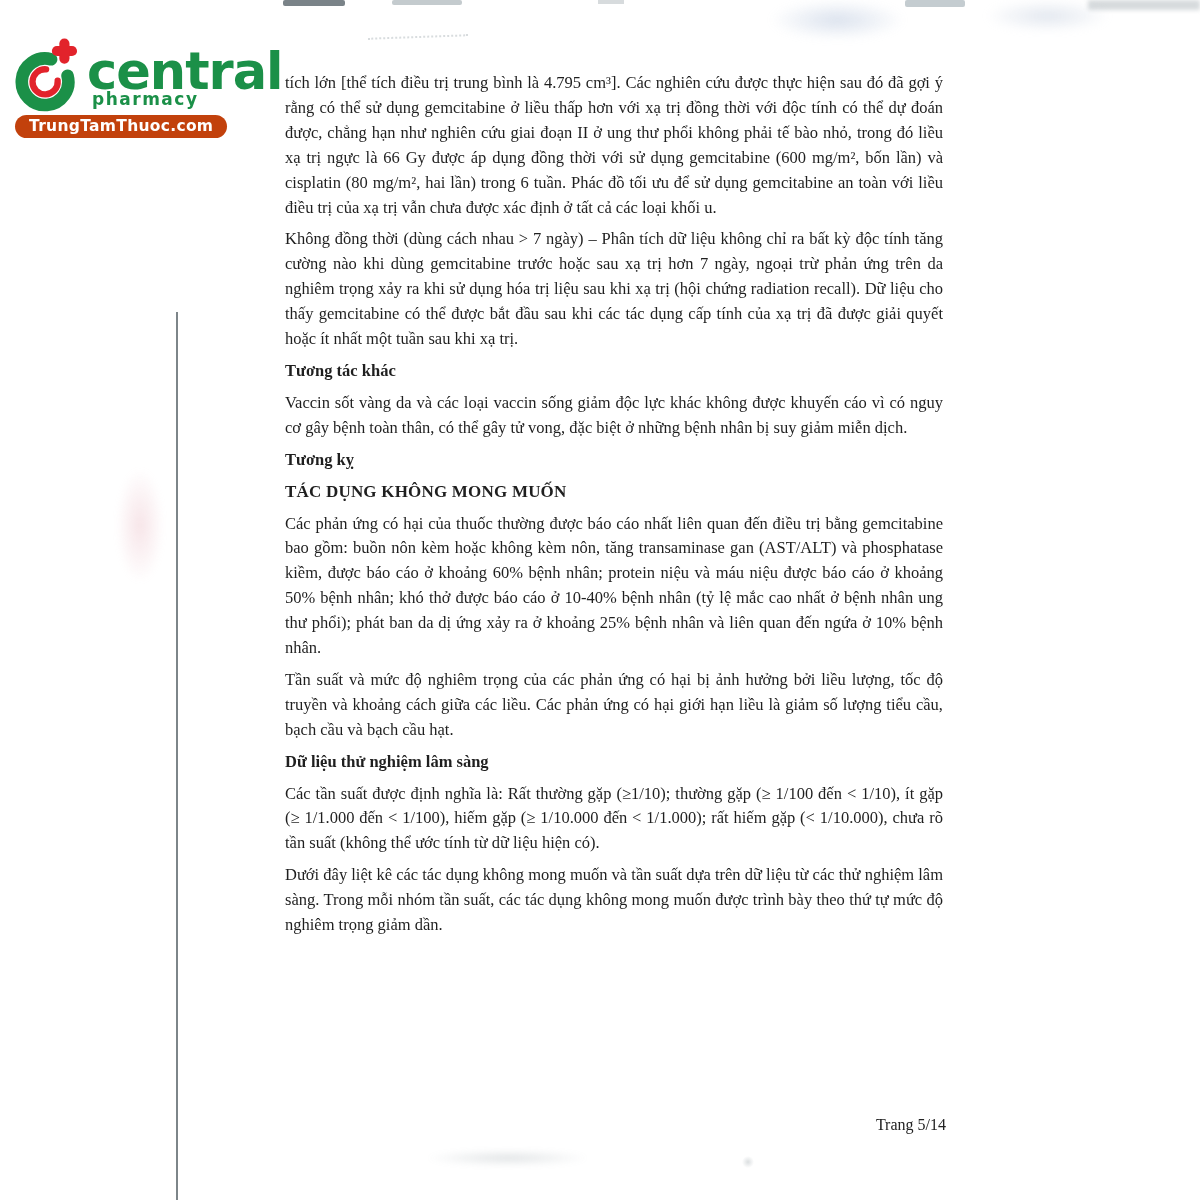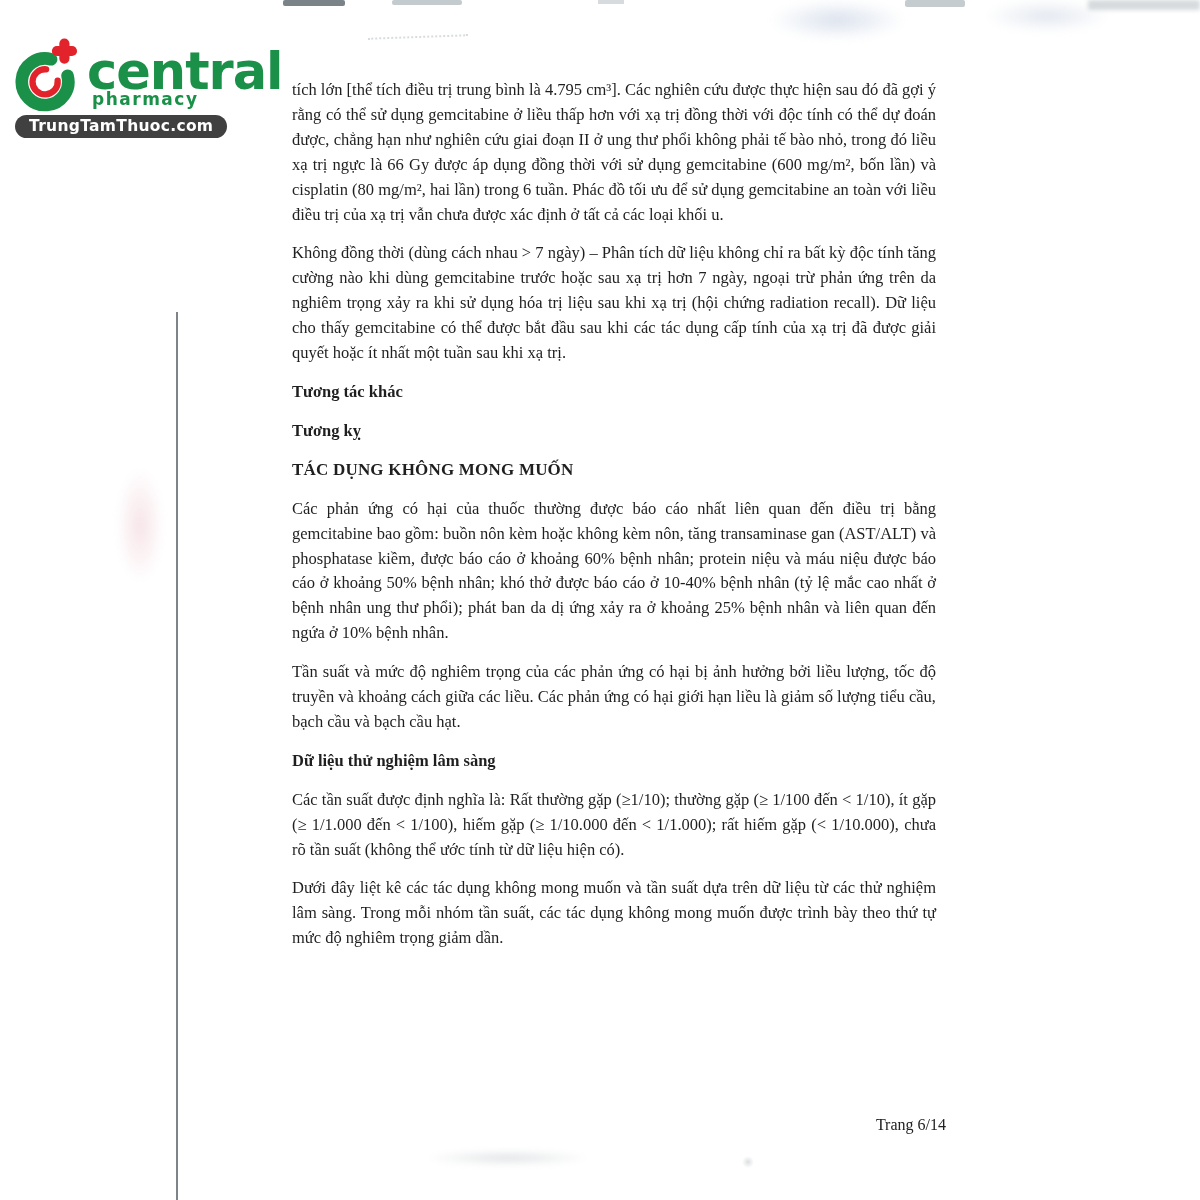--- a/index.html
+++ b/index.html
@@ -8,26 +8,26 @@
     font-family:"Liberation Serif", serif;overflow:hidden;
   }
   
   .logo{position:absolute;left:15px;top:38px;width:215px;height:102px;}
   .c-mark{position:absolute;left:0;top:0;}
   .brand{position:absolute;left:72px;top:8px;font-family:"DejaVu Sans",sans-serif;
          font-weight:700;font-size:51px;line-height:1;color:#1b9048;letter-spacing:-1px;}
   .sub{position:absolute;left:77px;top:51px;font-family:"DejaVu Sans",sans-serif;
        font-weight:700;font-size:17px;color:#1b9048;letter-spacing:1.5px;text-align:right;}
   .badge{position:absolute;left:0;top:77px;height:23px;line-height:23px;border-radius:13px;
-         background:#404040;color:#ffffff;font-family:"DejaVu Sans",sans-serif;
+         background:#c2410c;color:#ffffff;font-family:"DejaVu Sans",sans-serif;
          font-weight:700;font-size:15.5px;padding:0 14px;letter-spacing:.3px;white-space:nowrap;}
   
   .text-col{position:absolute;left:278px;top:64px;width:672px;color:#1f1f1f;
             font-size:16.5px;line-height:24.9px;}
-  .blk{margin:14px;text-align:justify;}
+  .blk{margin:7px;text-align:justify;}
   .h-bold{font-weight:700;text-align:left;}
   .h-caps{font-weight:700;font-size:17px;letter-spacing:.2px;text-align:left;}
   .h-italic{font-style:italic;text-align:left;}
   .footer{position:absolute;left:820px;top:1116px;width:126px;text-align:right;
           font-size:16px;color:#222;}
   
   .art{position:absolute;pointer-events:none;}
   .vline{left:176px;top:312px;width:2px;height:888px;background:#5c666c;opacity:.8;}
   .a1{left:283px;top:0;width:62px;height:6px;background:#4e5a60;opacity:.75;border-radius:2px;}
   .a2{left:392px;top:0;width:70px;height:5px;background:#93a0a6;opacity:.55;border-radius:2px;}
@@ -74,22 +74,23 @@
   </svg>
   <div class="brand">central</div>
   <div class="sub">pharmacy</div>
   <div class="badge">TrungTamThuoc.com</div>
 </div>
 
 <div class="text-col" id="text-col">
     <p class="blk body"><span>tích lớn [thể tích điều trị trung bình là 4.795 cm³]. Các nghiên cứu được thực hiện sau đó đã gợi ý rằng có thể sử dụng gemcitabine ở liều thấp hơn với xạ trị đồng thời với độc tính có thể dự đoán được, chẳng hạn như nghiên cứu giai đoạn II ở ung thư phổi không phải tế bào nhỏ, trong đó liều xạ trị ngực là 66 Gy được áp dụng đồng thời với sử dụng gemcitabine (600 mg/m², bốn lần) và cisplatin (80 mg/m², hai lần) trong 6 tuần. Phác đồ tối ưu để sử dụng gemcitabine an toàn với liều điều trị của xạ trị vẫn chưa được xác định ở tất cả các loại khối u.</span></p>
     <p class="blk body"><span>Không đồng thời (dùng cách nhau &gt; 7 ngày) – Phân tích dữ liệu không chỉ ra bất kỳ độc tính tăng cường nào khi dùng gemcitabine trước hoặc sau xạ trị hơn 7 ngày, ngoại trừ phản ứng trên da nghiêm trọng xảy ra khi sử dụng hóa trị liệu sau khi xạ trị (hội chứng radiation recall). Dữ liệu cho thấy gemcitabine có thể được bắt đầu sau khi các tác dụng cấp tính của xạ trị đã được giải quyết hoặc ít nhất một tuần sau khi xạ trị.</span></p>
     <p class="blk h-bold"><span>Tương tác khác</span></p>
+    <p class="blk body"><span>Vaccin sốt vàng da và các loại vaccin sống giảm độc lực khác không được khuyến cáo vì có nguy cơ gây bệnh toàn thân, có thể gây tử vong, đặc biệt ở những bệnh nhân bị suy giảm miễn dịch.</span></p>
     <p class="blk h-bold"><span>Tương kỵ</span></p>
     <p class="blk h-caps"><span>TÁC DỤNG KHÔNG MONG MUỐN</span></p>
     <p class="blk body"><span>Các phản ứng có hại của thuốc thường được báo cáo nhất liên quan đến điều trị bằng gemcitabine bao gồm: buồn nôn kèm hoặc không kèm nôn, tăng transaminase gan (AST/ALT) và phosphatase kiềm, được báo cáo ở khoảng 60% bệnh nhân; protein niệu và máu niệu được báo cáo ở khoảng 50% bệnh nhân; khó thở được báo cáo ở 10-40% bệnh nhân (tỷ lệ mắc cao nhất ở bệnh nhân ung thư phổi); phát ban da dị ứng xảy ra ở khoảng 25% bệnh nhân và liên quan đến ngứa ở 10% bệnh nhân.</span></p>
     <p class="blk body"><span>Tần suất và mức độ nghiêm trọng của các phản ứng có hại bị ảnh hưởng bởi liều lượng, tốc độ truyền và khoảng cách giữa các liều. Các phản ứng có hại giới hạn liều là giảm số lượng tiểu cầu, bạch cầu và bạch cầu hạt.</span></p>
     <p class="blk h-bold"><span>Dữ liệu thử nghiệm lâm sàng</span></p>
     <p class="blk body"><span>Các tần suất được định nghĩa là: Rất thường gặp (≥1/10); thường gặp (≥ 1/100 đến &lt; 1/10), ít gặp (≥ 1/1.000 đến &lt; 1/100), hiếm gặp (≥ 1/10.000 đến &lt; 1/1.000); rất hiếm gặp (&lt; 1/10.000), chưa rõ tần suất (không thể ước tính từ dữ liệu hiện có).</span></p>
     <p class="blk body"><span>Dưới đây liệt kê các tác dụng không mong muốn và tần suất dựa trên dữ liệu từ các thử nghiệm lâm sàng. Trong mỗi nhóm tần suất, các tác dụng không mong muốn được trình bày theo thứ tự mức độ nghiêm trọng giảm dần.</span></p>
   </div>
 
-<div class="footer">Trang 6/14</div>
+<div class="footer">Trang 5/14</div>
 
 </body></html>

